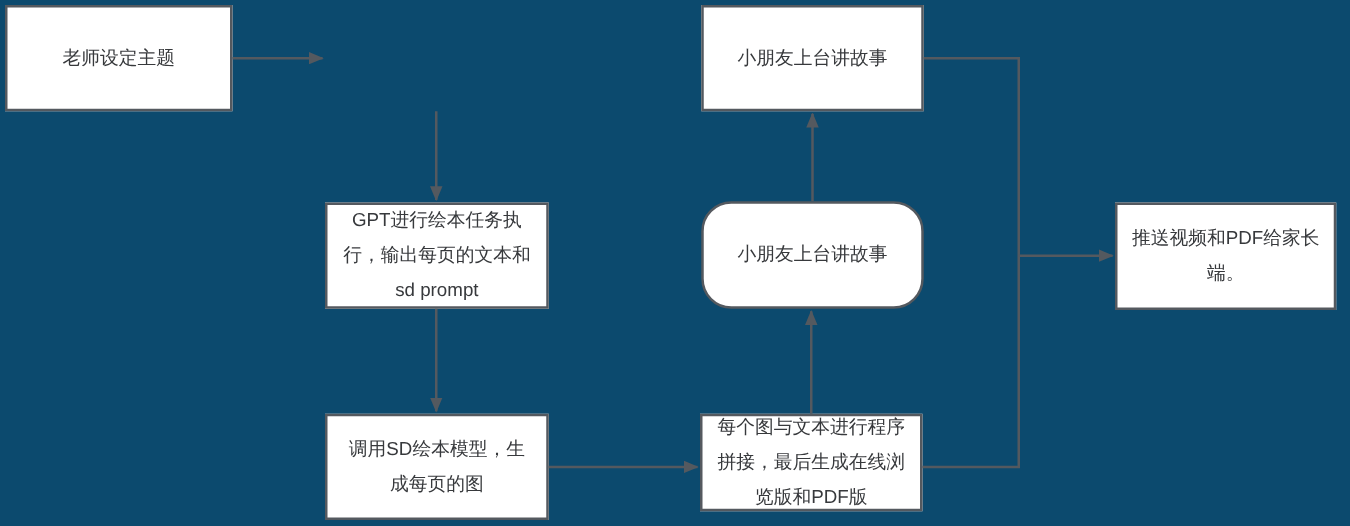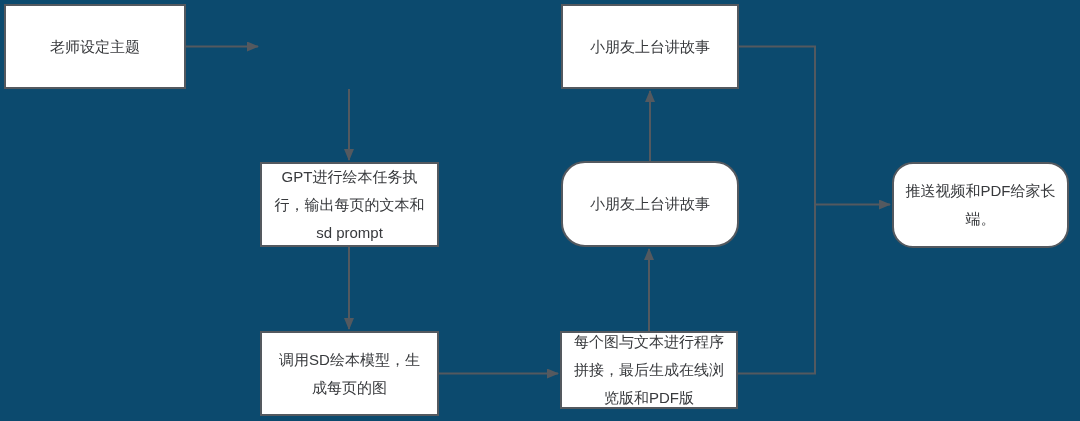--- a/index.html
+++ b/index.html
@@ -41,21 +41,21 @@
     word-break: break-word;
   }
   
   .n-teacher   { left: 4px;   top: 4px;   width: 182px; height: 85px; }
   .n-ideas     { left: 260px; top: 4px;   width: 178px; height: 85px; }
   .n-gpt       { left: 260px; top: 162px; width: 179px; height: 85px; }
   .n-sdmodel   { left: 260px; top: 331px; width: 179px; height: 85px; }
   .n-stitch    { left: 560px; top: 331px; width: 178px; height: 78px; }
   .n-telling   { left: 561px; top: 161px; width: 178px; height: 86px; border-radius: 24px; }
   .n-recording { left: 561px; top: 4px;   width: 178px; height: 85px; }
-  .n-push      { left: 892px; top: 162px; width: 177px; height: 86px; border-radius: 21px; }
+  .n-push      { left: 892px; top: 162px; width: 177px; height: 86px; }
 </style>
 </head>
 <body>
 
 <div class="canvas">
 
   <svg class="connector-layer" viewBox="0 0 1080 421" xmlns="http://www.w3.org/2000/svg">
     <defs>
       <marker id="arrow" viewBox="0 0 12 10" markerWidth="12" markerHeight="10" refX="11" refY="5" orient="auto" markerUnits="userSpaceOnUse">
         <path d="M0,0 L12,5 L0,10 Z" fill="#54595f"></path>

